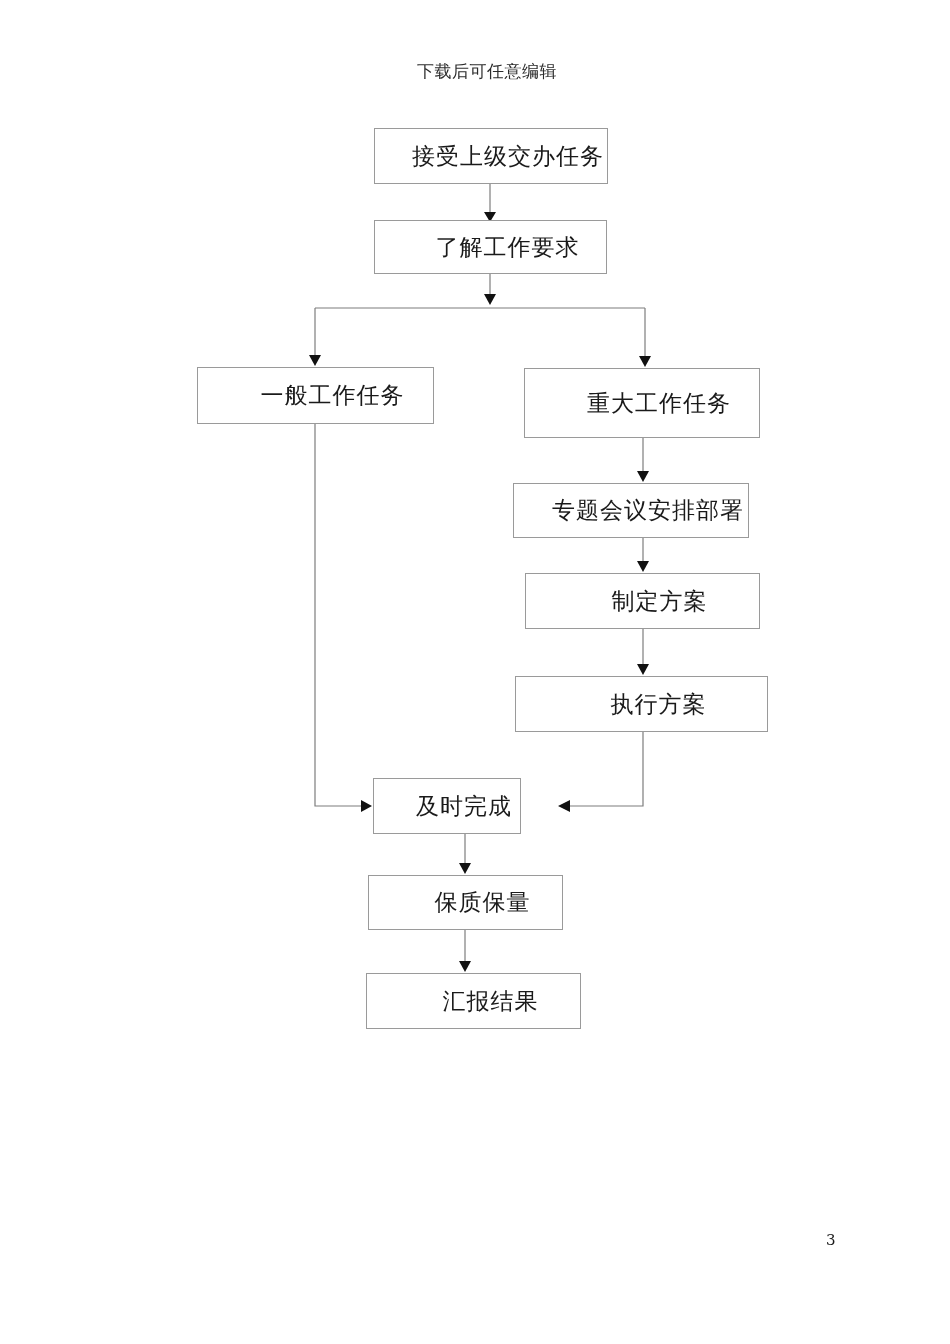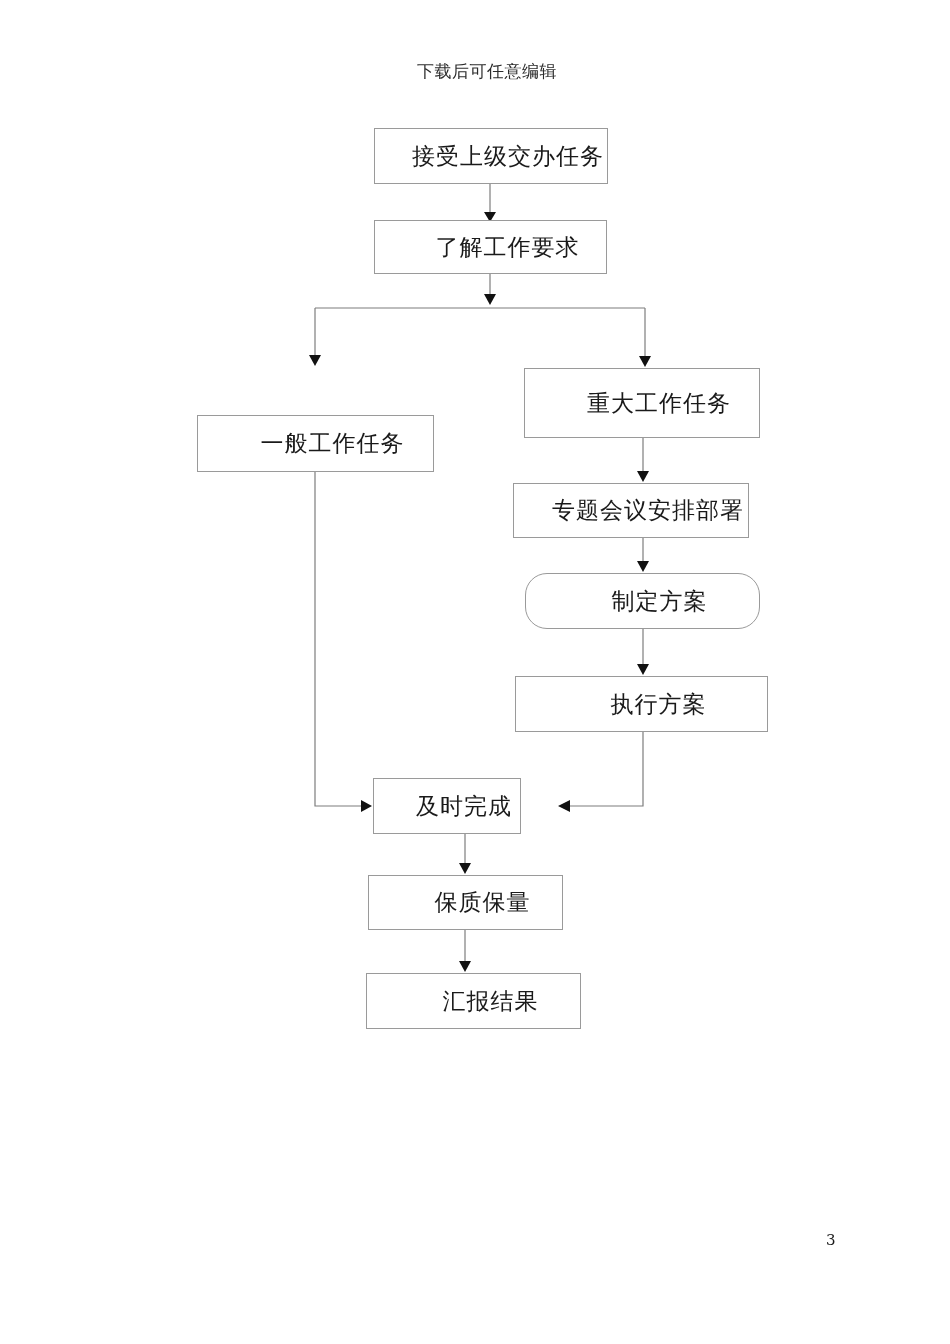--- a/index.html
+++ b/index.html
@@ -132,33 +132,33 @@
     </svg>
 
     <div class="node" style="left:374px; top:128px; width:234px; height:56px;">
       <span class="node-label">接受上级交办任务</span>
     </div>
 
     <div class="node" style="left:374px; top:220px; width:233px; height:54px;text-align:right;">
       <span class="node-label">了解工作要求</span>
     </div>
 
-    <div class="node" style="left:197px; top:367px; width:237px; height:57px;margin-top:48px;">
+    <div class="node" style="left:197px; top:367px; width:237px; height:57px;">
       <span class="node-label">一般工作任务</span>
     </div>
 
     <div class="node" style="left:524px; top:368px; width:236px; height:70px;">
       <span class="node-label">重大工作任务</span>
     </div>
 
     <div class="node" style="left:513px; top:483px; width:236px; height:55px;">
       <span class="node-label">专题会议安排部署</span>
     </div>
 
-    <div class="node" style="left:525px; top:573px; width:235px; height:56px;border-radius:22px;">
+    <div class="node" style="left:525px; top:573px; width:235px; height:56px;">
       <span class="node-label">制定方案</span>
     </div>
 
     <div class="node" style="left:515px; top:676px; width:253px; height:56px;">
       <span class="node-label">执行方案</span>
     </div>
 
     <div class="node" style="left:373px; top:778px; width:148px; height:56px;">
       <span class="node-label">及时完成</span>
     </div>

